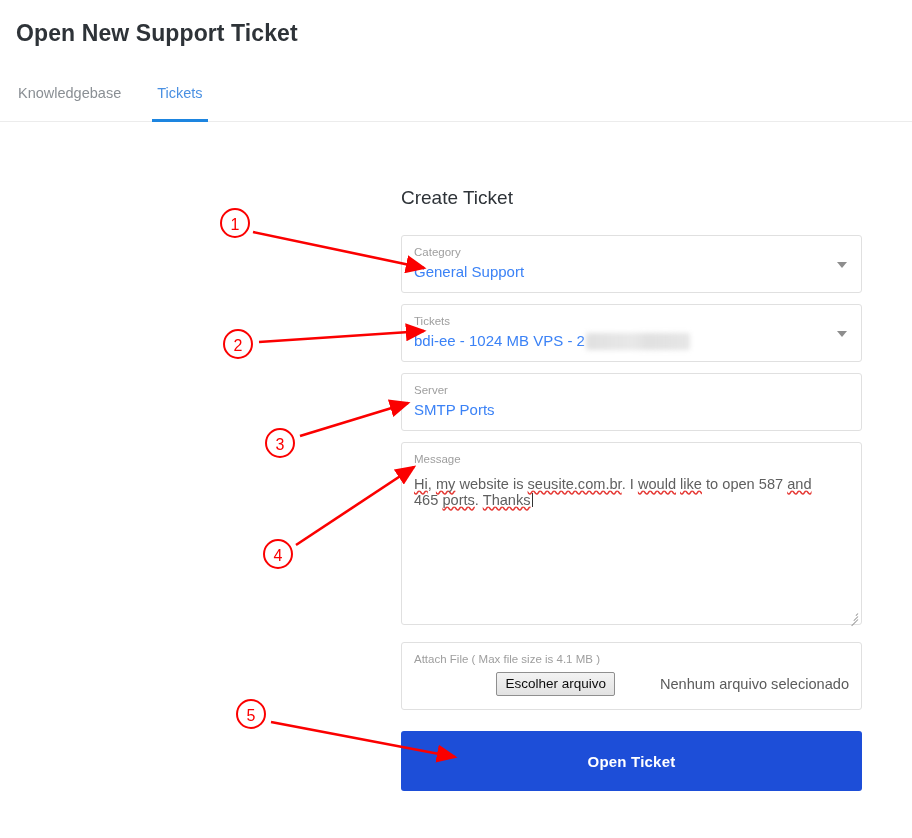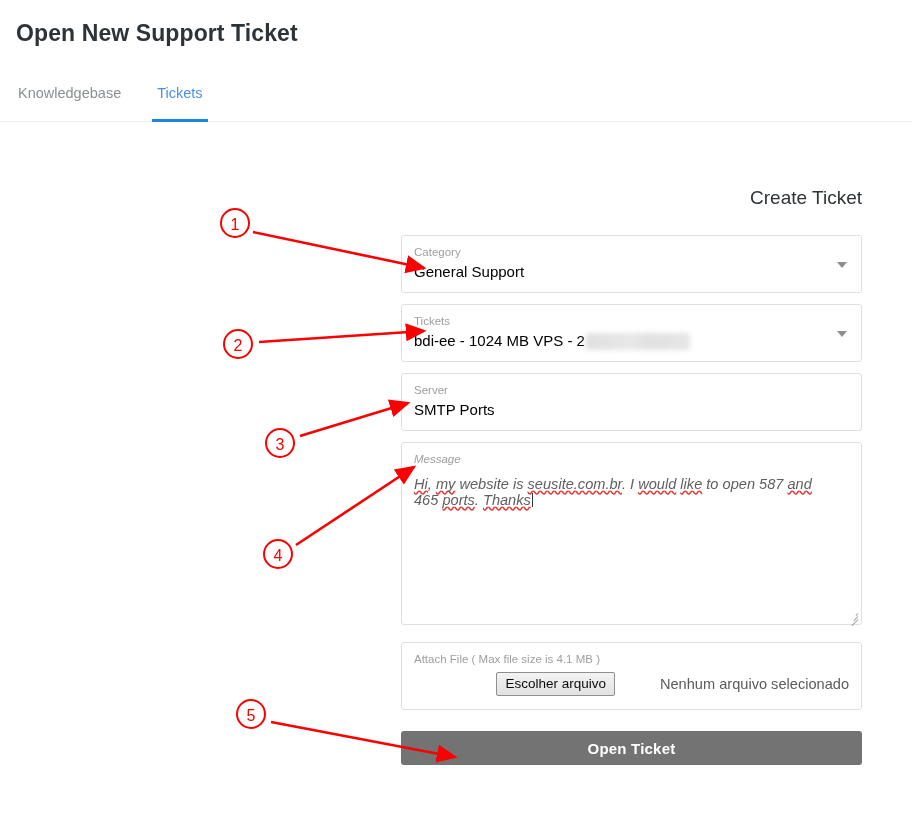--- a/index.html
+++ b/index.html
@@ -70,42 +70,41 @@
     left: 401px;
     top: 186px;
     width: 461px;
   }
   .form-heading {
     font-size: 19px;
     color: #2e3338;
     font-weight: normal;
     margin: 0 0 25px 0;
     line-height: 24px;
-    text-align: right;
   }
 
   .field {
     position: relative;
     border: 1px solid #e0e0e0;
     border-radius: 3px;
     background: #fff;
     box-sizing: border-box;
     margin-bottom: 11px;
     padding: 9px 12px 10px 12px;
   }
   .field-label {
     font-size: 11.5px;
     color: #9e9e9e;
     line-height: 14px;
     display: block;
     margin-bottom: 3px;
   }
   .field-value {
     font-size: 15px;
-    color: #000000;
+    color: #3b82f6;
     line-height: 20px;
     display: block;
     white-space: nowrap;
   }
 
   
   .select-field { padding-right: 28px; }
   .caret {
     position: absolute;
     right: 14px;
@@ -129,21 +128,20 @@
       linear-gradient(90deg, rgba(222,222,222,.95) 0%, rgba(230,230,230,.9) 45%,
                              rgba(214,214,214,.75) 60%, rgba(226,226,226,.85) 100%);
     filter: blur(2.4px);
     border-radius: 2px;
   }
 
   
   .message-field {
     height: 183px;
     padding-bottom: 8px;
-    font-style: italic;
   }
   .message-body {
     font-size: 14.6px;
     color: #5f5f5f;
     line-height: 16px;
     margin-top: 10px;
     white-space: normal;
     width: 418px;
   }
   .sp {
@@ -203,23 +201,23 @@
     color: #5b5b5b;
     margin-left: 21px;
     line-height: 18px;
     padding-left: 24px;
   }
 
   
   .submit-button {
     display: block;
     width: 461px;
-    height: 34px;
+    height: 60px;
     margin-top: 21px;
-    background: #737373;
+    background: #1d4ed8;
     color: #ffffff;
     border: none;
     border-radius: 3px;
     font-family: "Liberation Sans", sans-serif;
     font-size: 15px;
     font-weight: bold;
     letter-spacing: .2px;
     cursor: pointer;
   }
 

